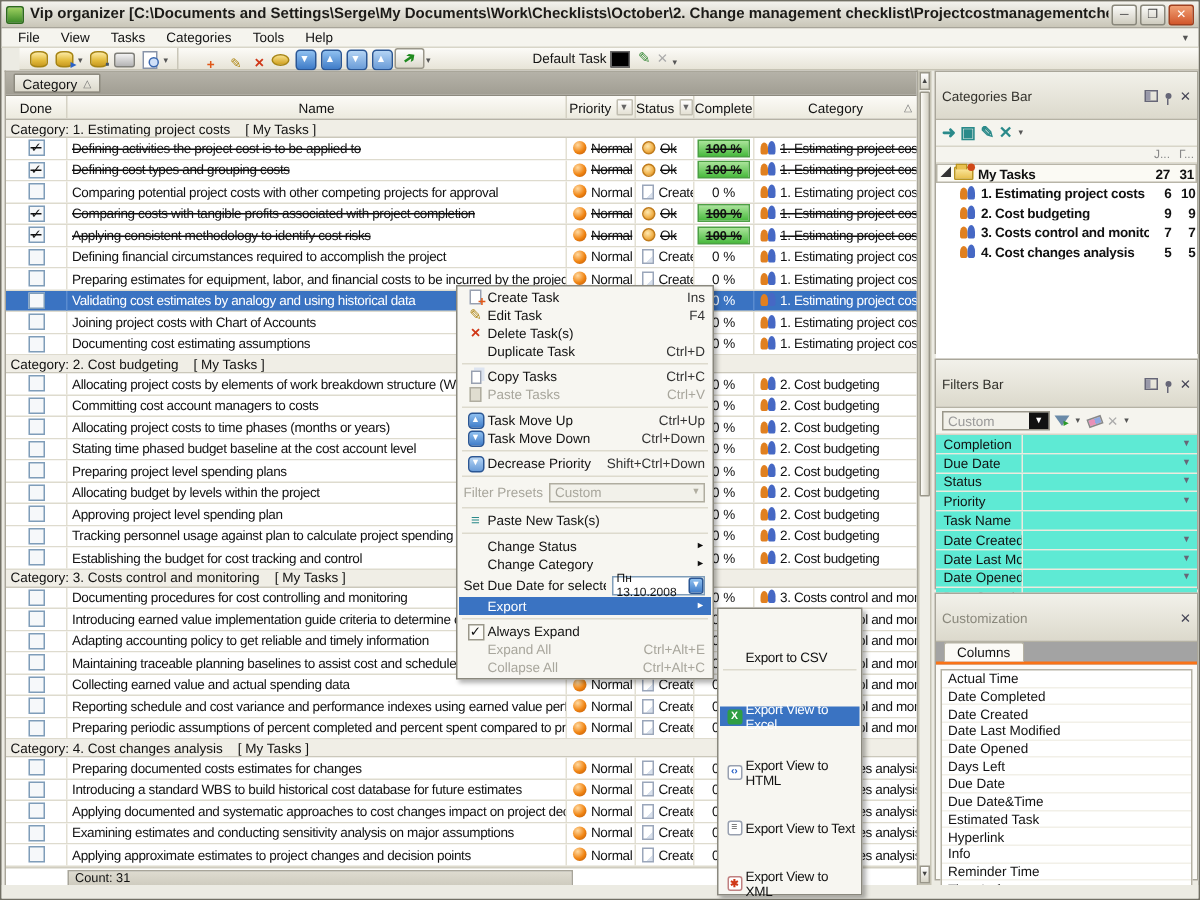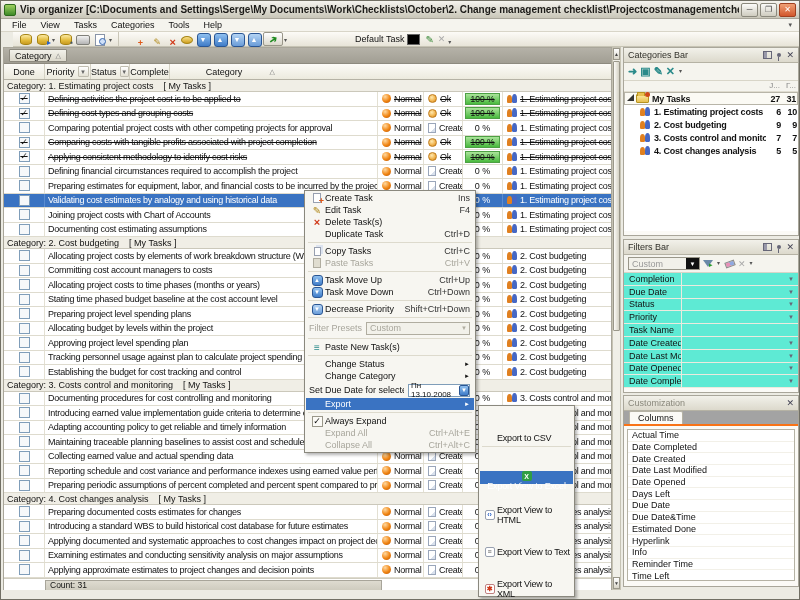--- a/index.html
+++ b/index.html
@@ -74,32 +74,32 @@
   .cb{width:11px;height:11px;background:#f6f8fa;border:1px solid #7f9db9;display:flex;align-items:center;justify-content:center;font-size:9px;line-height:9px;color:#222;}
   .trow.done .td{text-decoration:line-through;}
   .trow.selected{background:#3a73c2;color:#fff;}
   .trow.selected .td{border-right-color:#5a8cd0;}
   .pri-ico{width:9px;height:9px;border-radius:50%;background:radial-gradient(circle at 35% 30%,#ffd9a0,#f08412 55%,#b35206);margin:0 3px 0 4px;flex:none;}
   .ok-ico{width:9px;height:9px;border-radius:50%;background:radial-gradient(circle at 40% 35%,#ffe9b0,#f0b048 60%,#c87818);border:1px solid #c07c1c;margin:0 3px 0 4px;flex:none;}
   .created-ico{width:8px;height:10px;background:linear-gradient(135deg,#fff 70%,#d8e0ec 70%);border:1px solid #9aa6ba;margin:0 3px 0 4px;flex:none;}
   .cat-ico{position:relative;width:11px;height:10px;margin:0 2px 0 2px;flex:none;}
   .cat-ico::before{content:"";position:absolute;left:0;top:1px;width:5px;height:8px;background:#e08020;border-radius:50% 50% 20% 20%;}
   .cat-ico::after{content:"";position:absolute;left:5px;top:0;width:5px;height:9px;background:#4668c4;border-radius:50% 50% 20% 20%;}
-  .bar100{flex:1;margin:1px 2px;background:linear-gradient(#aae49a,#49ba3e);border:1px solid #4da044;display:flex;align-items:center;justify-content:center;font-size:8.5px;}
+  .bar100{flex:1;margin:1px 2px;background:linear-gradient(#aae49a,#49ba3e);border:1px solid #4da044;display:flex;align-items:center;justify-content:center;font-size:8.5px;font-weight:bold;}
   #tfoot{position:absolute;left:0;top:529.5px;width:100%;height:13.5px;background:#fff;border-top:1px solid #d0cdc0;}
   #count-box{position:absolute;left:41px;top:1px;width:337px;height:11px;background:linear-gradient(#dedbd0,#cfccbf);border:1px solid #a8a59a;display:flex;align-items:center;padding-left:4px;font-size:8.5px;}
 
   
   #vscroll{position:absolute;left:611px;top:46px;width:9px;height:543px;background:#f0efe8;border:1px solid #c6c3b4;}
   .sb-btn{position:absolute;left:0;width:7px;height:12px;background:linear-gradient(#fff,#d8d5c8);border:1px solid #9a978a;display:flex;align-items:center;justify-content:center;font-size:5px;color:#444;}
   #sb-thumb{position:absolute;left:0;top:13px;width:7px;height:270px;background:linear-gradient(90deg,#fcfbf7,#d4d1c4);border:1px solid #9a978a;border-radius:1px;}
 
   
   .panel{position:absolute;left:622px;width:176px;background:#fbfaf6;border:1px solid #a9a69a;}
-  .ptitle{height:15px;background:linear-gradient(#f2f1ea,#dcd9cc);border-bottom:1px solid #b5b2a4;display:flex;align-items:center;padding:0 4px;font-size:9px;color:#33322c;}
+  .ptitle{height:32px;background:linear-gradient(#f2f1ea,#dcd9cc);border-bottom:1px solid #b5b2a4;display:flex;align-items:center;padding:0 4px;font-size:9px;color:#33322c;}
   .ptitle .sp{flex:1;}
   .pt-ico{width:9px;height:8px;border:1px solid #667;margin-left:3px;position:relative;}
   .pt-ico.dock::before{content:"";position:absolute;left:0;top:0;width:3px;height:6px;background:#99a;}
   .pt-pin{width:4px;height:4px;border-radius:50%;background:#667;margin-left:5px;position:relative;}
   .pt-pin::after{content:"";position:absolute;left:1px;top:4px;width:1px;height:4px;background:#667;}
   .pt-x{margin-left:5px;font-size:9px;color:#445;}
   .ptoolbar{height:18px;border-bottom:1px solid #d8d5c8;display:flex;align-items:center;padding:0 4px;background:#f5f4ee;gap:3px;}
   .cat-tb{font-size:11px;color:#2a8a8a;font-weight:bold;}
   #cat-colhead{height:11px;display:flex;justify-content:flex-end;border-bottom:1px solid #e0ddd0;color:#888;font-size:8px;padding-right:2px;background:#f5f4ee;}
   #cat-colhead span{width:16px;text-align:right;}
@@ -155,21 +155,21 @@
   .m-copy{width:7px;height:9px;background:#fff;border:1px solid #98a0b0;box-shadow:2px -2px 0 0 #dde4f0;}
   .m-paste{width:8px;height:10px;background:#e0ddd0;border:1px solid #b0ada0;}
   .m-blu{width:11px;height:11px;background:linear-gradient(#8fc0f0,#3f7cc8);border:1px solid #2a5694;border-radius:3px;color:#fff;font-size:6px;display:flex;align-items:center;justify-content:center;}
   .m-blu.lite{background:linear-gradient(#b4d4f4,#6a9cd8);}
   .m-pnt{color:#2a8a8a;font-weight:bold;font-size:10px;}
 
   
   #submenu{position:absolute;left:477px;top:404px;width:97px;background:#f7f6f1;border:1px solid #8a887e;box-shadow:2px 2px 3px rgba(0,0,0,0.3);padding:1px;z-index:21;}
   .smi{height:13px;display:flex;align-items:center;font-size:9px;letter-spacing:-0.2px;padding:0 2px;margin-top:24px;}
   .smi .ig{width:15px;flex:none;display:flex;align-items:center;justify-content:center;}
-  .smi.hl{background:#3a73c2;color:#fff;flex-direction:column;}
+  .smi.hl{background:#3a73c2;color:#fff;}
   .x-ico{width:10px;height:10px;border-radius:2px;display:flex;align-items:center;justify-content:center;font-size:7px;font-weight:bold;color:#fff;}
   .x-excel{background:#2f9e44;}
   .x-html{background:#fff;color:#2a62c8;border:1px solid #98a0b0;}
   .x-text{background:#fff;color:#555;border:1px solid #98a0b0;}
   .x-xml{background:#fff;color:#d03818;border:1px solid #c08080;}
 
   #statusstrip{position:absolute;left:0;top:589px;width:100%;height:11px;background:#ecebe3;}
 </style>
 </head>
 <body>
@@ -227,20 +227,23 @@
     <div id="groupband">
       <div id="group-btn">
         <span>Category</span>
         <span class="sort-asc">△</span>
       </div>
     </div>
     <div id="thead">
       <div class="th w-done">
           <span>Done</span>
         </div>
+      <div class="th w-name">
+          <span>Name</span>
+        </div>
       <div class="th w-pri">
           <span>Priority</span>
           <span class="fbtn">▼</span>
         </div>
       <div class="th w-sta">
           <span>Status</span>
           <span class="fbtn">▼</span>
         </div>
       <div class="th w-com">
           <span>Complete</span>
@@ -1016,21 +1019,21 @@
     </div>
     <div id="cust-list">
         <div class="cust-item">Actual Time</div>
         <div class="cust-item">Date Completed</div>
         <div class="cust-item">Date Created</div>
         <div class="cust-item">Date Last Modified</div>
         <div class="cust-item">Date Opened</div>
         <div class="cust-item">Days Left</div>
         <div class="cust-item">Due Date</div>
         <div class="cust-item">Due Date&amp;Time</div>
-        <div class="cust-item">Estimated Done</div>
+        <div class="cust-item">Estimated Task</div>
         <div class="cust-item">Hyperlink</div>
         <div class="cust-item">Info</div>
         <div class="cust-item">Reminder Time</div>
         <div class="cust-item">Time Left</div>
       </div>
   </div>
 
   <div id="ctx">
       <div class="mi">
         <span class="ig">

